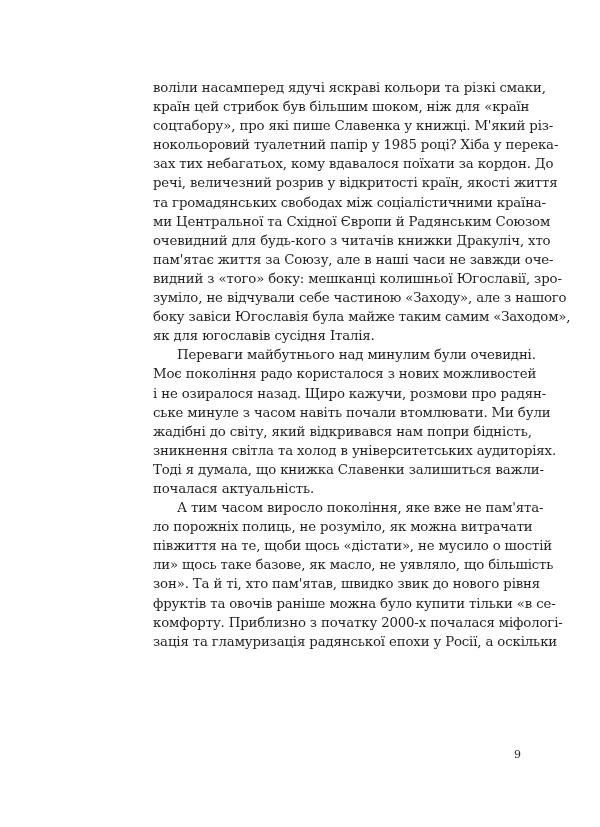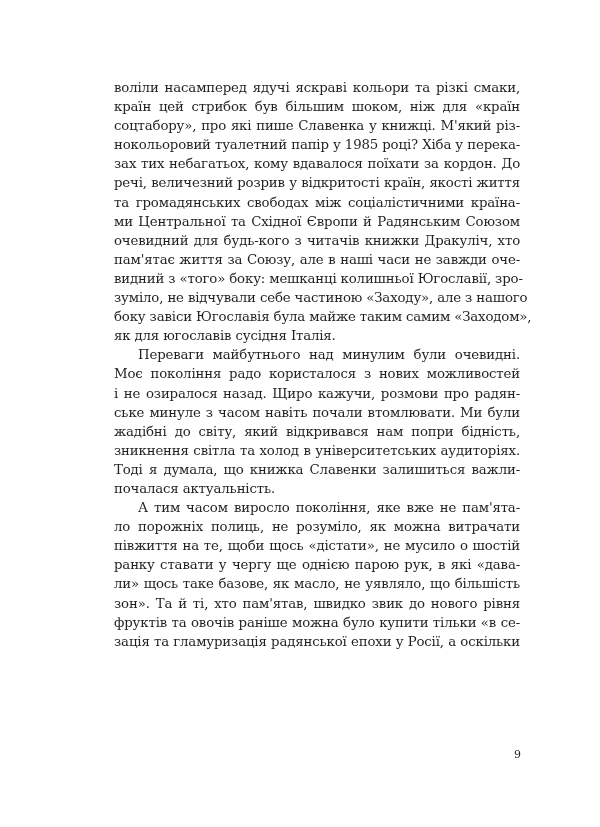--- a/index.html
+++ b/index.html
@@ -30,20 +30,21 @@
       color: #231f20;
       letter-spacing: -0.15px;
     }
     .line {
       display: block;
       white-space: nowrap;
       text-align: justify;
       text-align-last: justify;
       height: 19.1px;
       overflow: visible;
+      margin-left: 39px;
     }
     .line.last {
       text-align-last: left;
     }
     .line.indent {
       padding-left: 24px;
     }
     .page-number {
       position: absolute;
       left: 509px;
@@ -78,20 +79,20 @@
     <span class="line">Моє покоління радо користалося з нових можливостей</span>
     <span class="line">і не озиралося назад. Щиро кажучи, розмови про радян-</span>
     <span class="line">ське минуле з часом навіть почали втомлювати. Ми були</span>
     <span class="line">жадібні до світу, який відкривався нам попри бідність,</span>
     <span class="line">зникнення світла та холод в університетських аудиторіях.</span>
     <span class="line">Тоді я думала, що книжка Славенки залишиться важли-</span>
     <span class="line last">почалася актуальність.</span>
     <span class="line indent">А тим часом виросло покоління, яке вже не пам'ята-</span>
     <span class="line">ло порожніх полиць, не розуміло, як можна витрачати</span>
     <span class="line">півжиття на те, щоби щось «дістати», не мусило о шостій</span>
-    <span class="line">ранку ставати у чергу ще однією парою рук, в які «дава-</span>
     <span class="line">ли» щось таке базове, як масло, не уявляло, що більшість</span>
     <span class="line">зон». Та й ті, хто пам'ятав, швидко звик до нового рівня</span>
     <span class="line">фруктів та овочів раніше можна було купити тільки «в се-</span>
+    <span class="line">комфорту. Приблизно з початку 2000-х почалася міфологі-</span>
     <span class="line">зація та гламуризація радянської епохи у Росії, а оскільки</span>
   </div>
   <div class="page-number">9</div>
 </div>
 
 </body></html>

